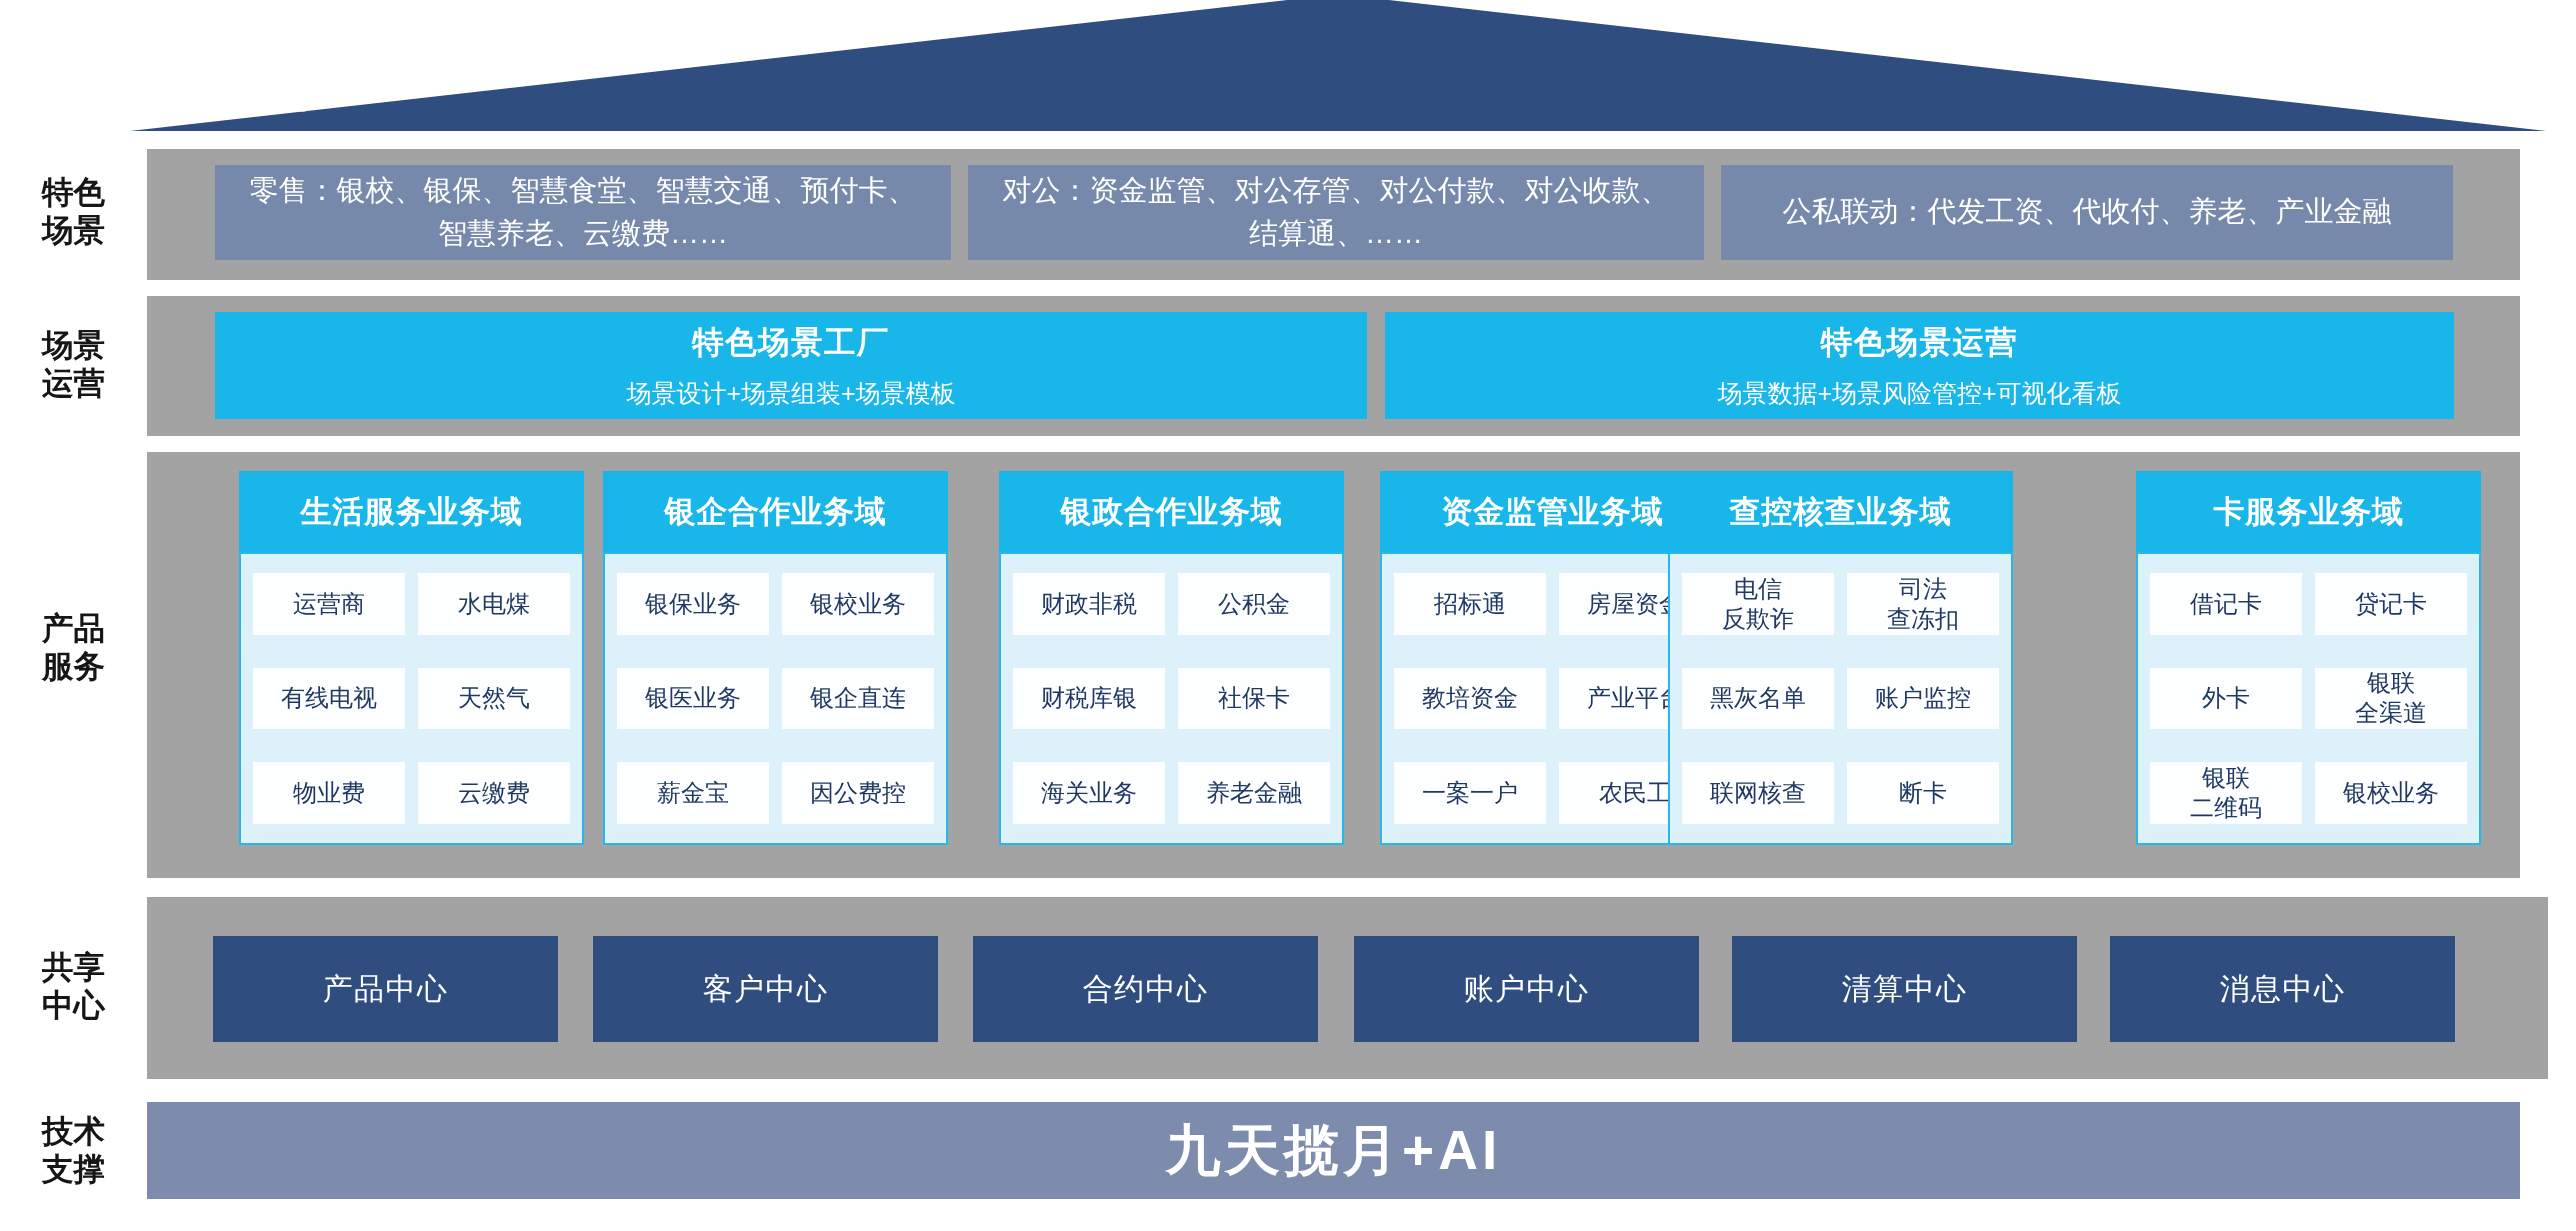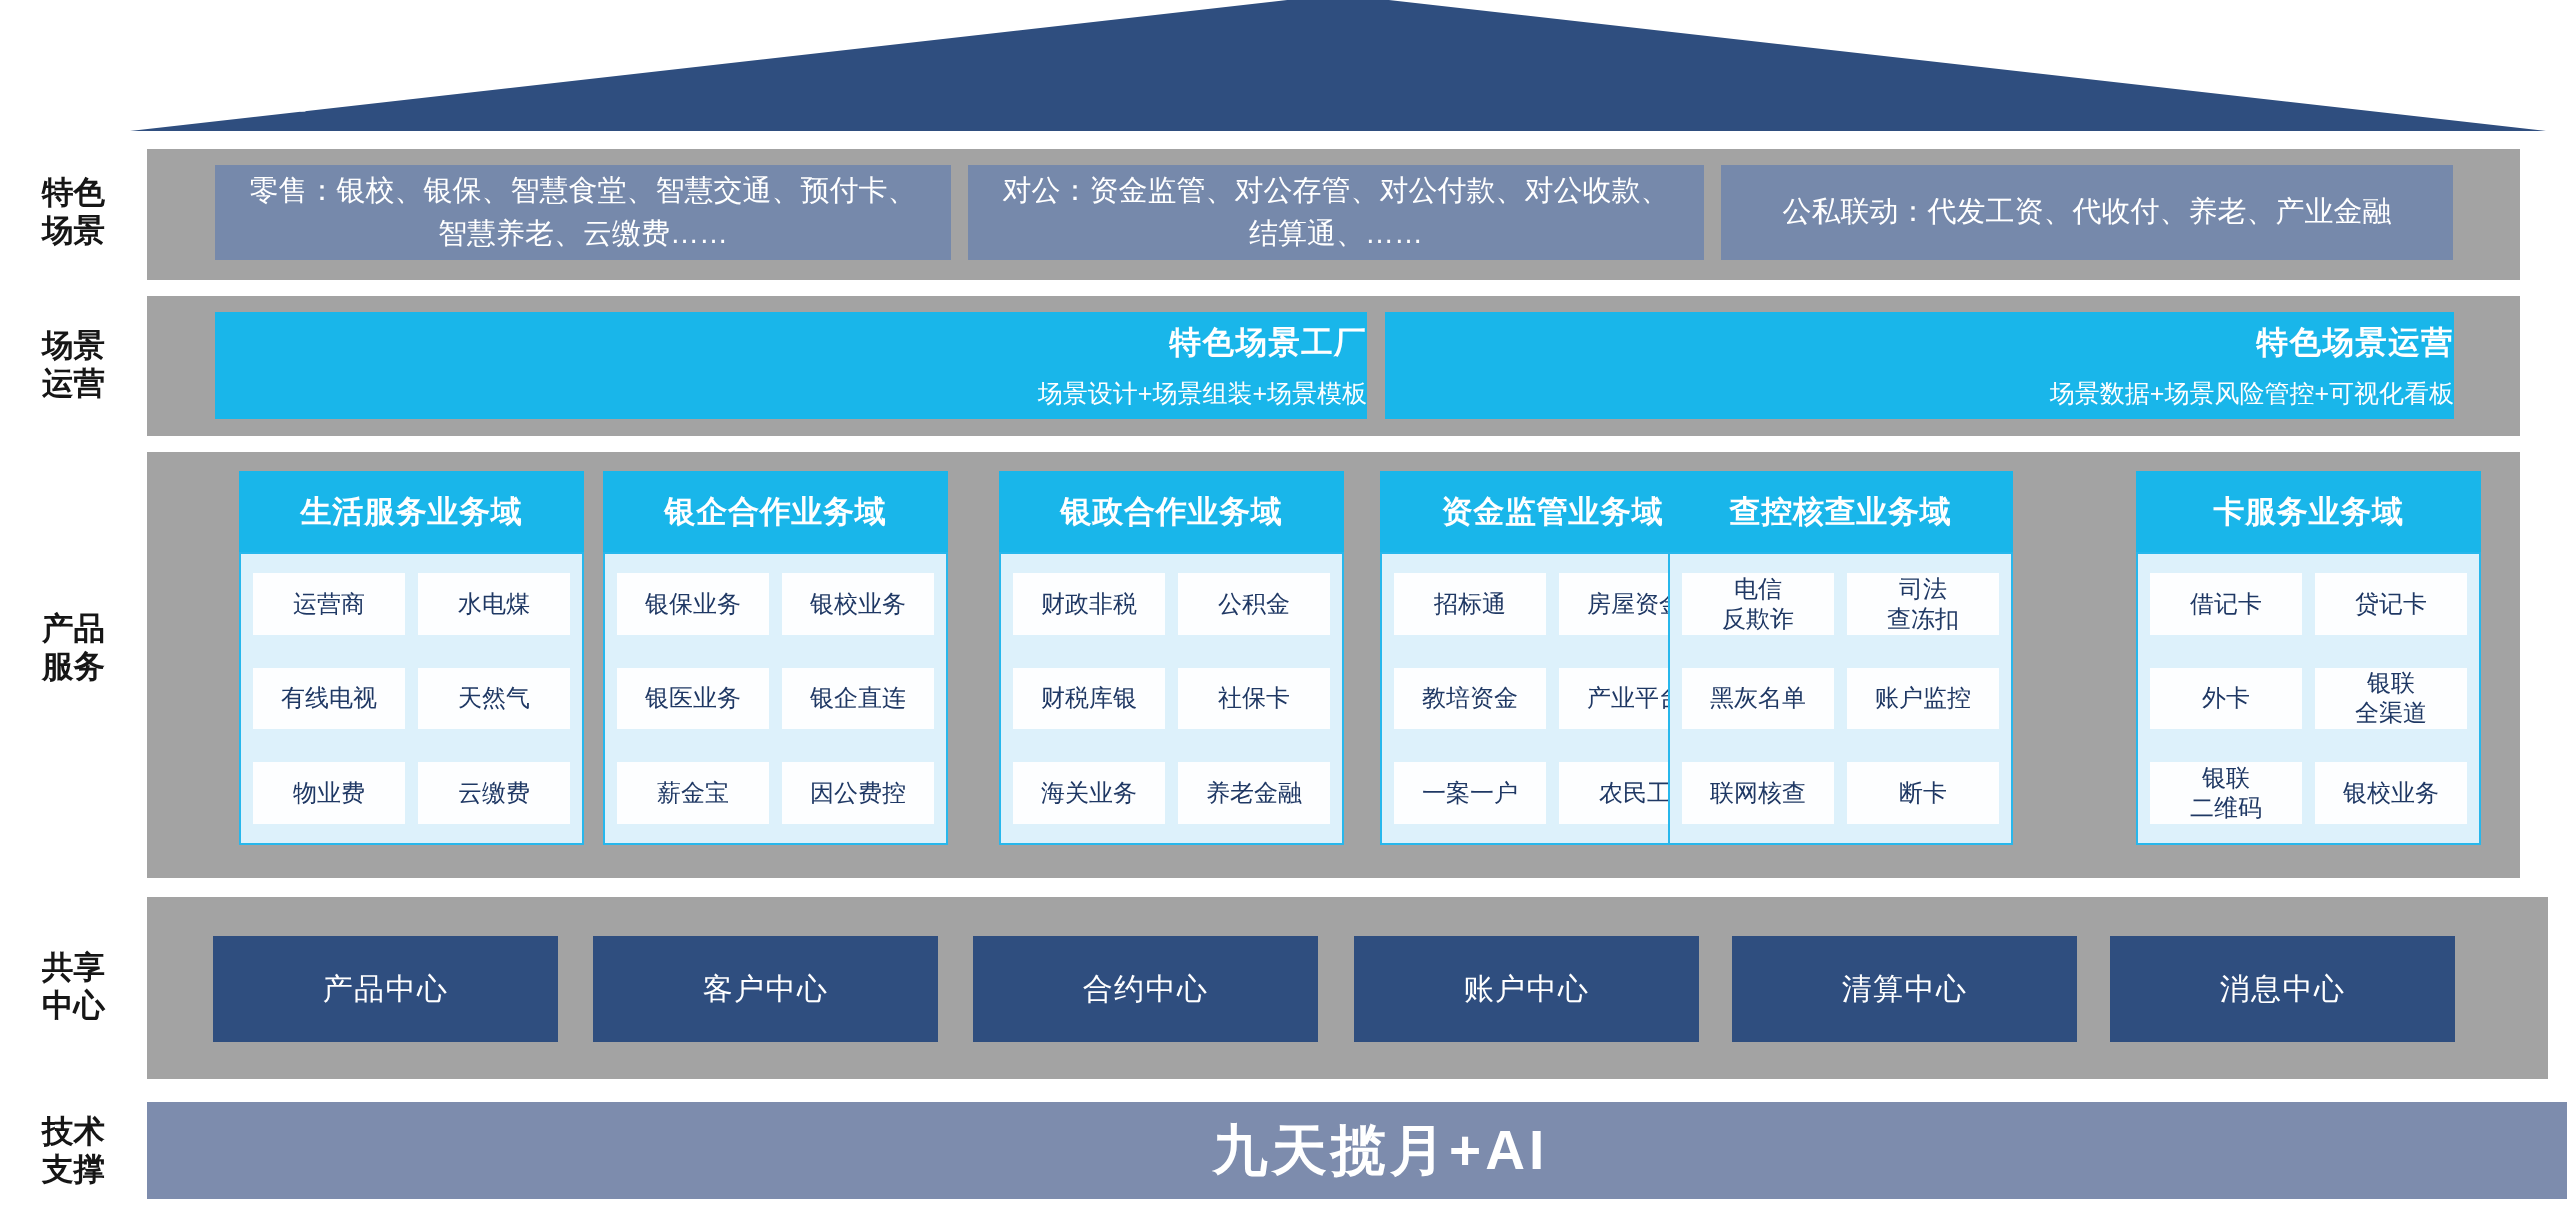--- a/index.html
+++ b/index.html
@@ -25,32 +25,32 @@
   }
   
   .band{position:absolute;left:147px;width:2373px;background:#a3a3a3;}
   #band-scene{top:149px;height:131px;}
   #band-op{top:296px;height:140px;}
   #band-product{top:452px;height:426px;}
   #band-share{top:897px;height:182px;padding-left:28px;}
   .tech-bar{
     position:absolute;left:147px;top:1102px;width:2373px;height:97px;
     background:#7D8CAD;display:flex;align-items:center;justify-content:center;
-    color:#ffffff;font-size:55px;font-weight:bold;letter-spacing:4.1px;padding-left:47px;
+    color:#ffffff;font-size:55px;font-weight:bold;letter-spacing:4.1px;
   }
   
   .scene-box{
     position:absolute;top:15.7px;height:95px;background:#7689AB;color:#ffffff;
     display:flex;align-items:center;justify-content:center;text-align:center;
     font-size:29px;line-height:1.5;padding:0 23px;box-sizing:border-box;
   }
   
   .op-box{
     position:absolute;top:16.4px;height:107px;background:#19B6EA;color:#ffffff;
-    display:flex;flex-direction:column;align-items:flex-end;justify-content:center;
+    display:flex;flex-direction:column;align-items:center;justify-content:center;
     text-align:center;gap:13.7px;
   }
   .op-title{font-size:31.5px;font-weight:bold;letter-spacing:1.4px;}
   .op-sub{font-size:25px;}
   
   .p-col{position:absolute;top:19px;width:345px;padding-left:26px;}
   .p-head{
     height:81px;background:#19B6EA;color:#ffffff;display:flex;align-items:center;
     justify-content:center;font-size:31px;font-weight:bold;letter-spacing:0.7px;
   }

